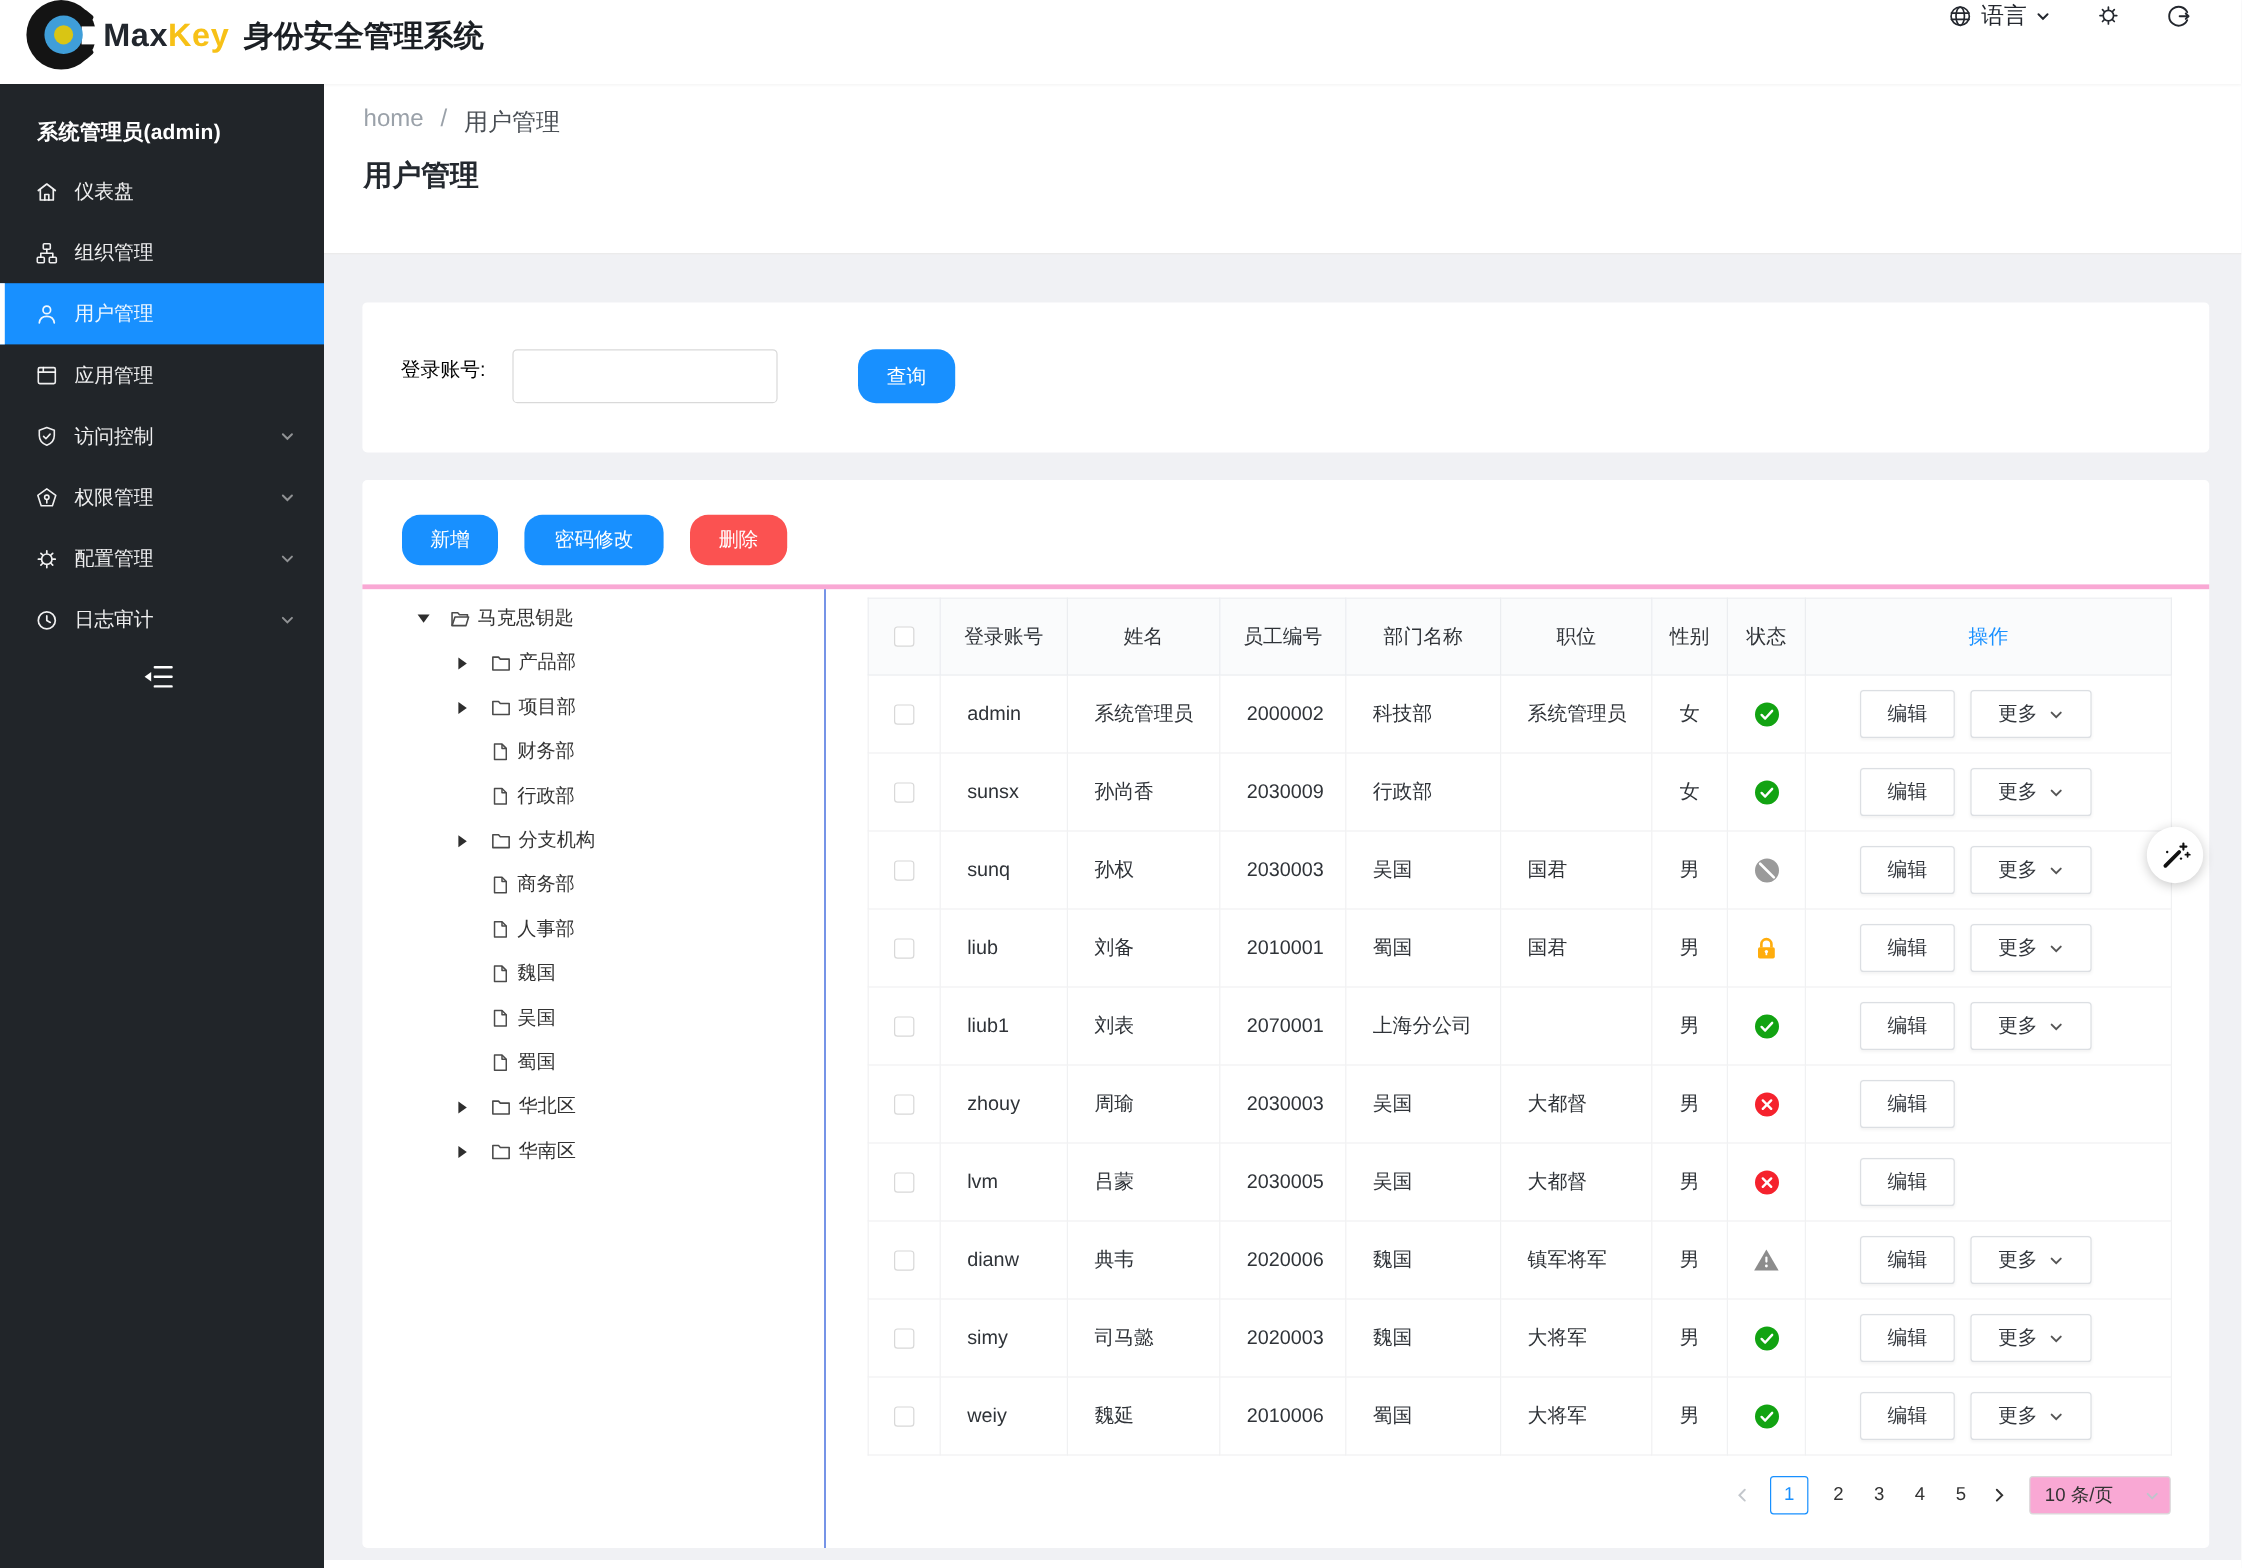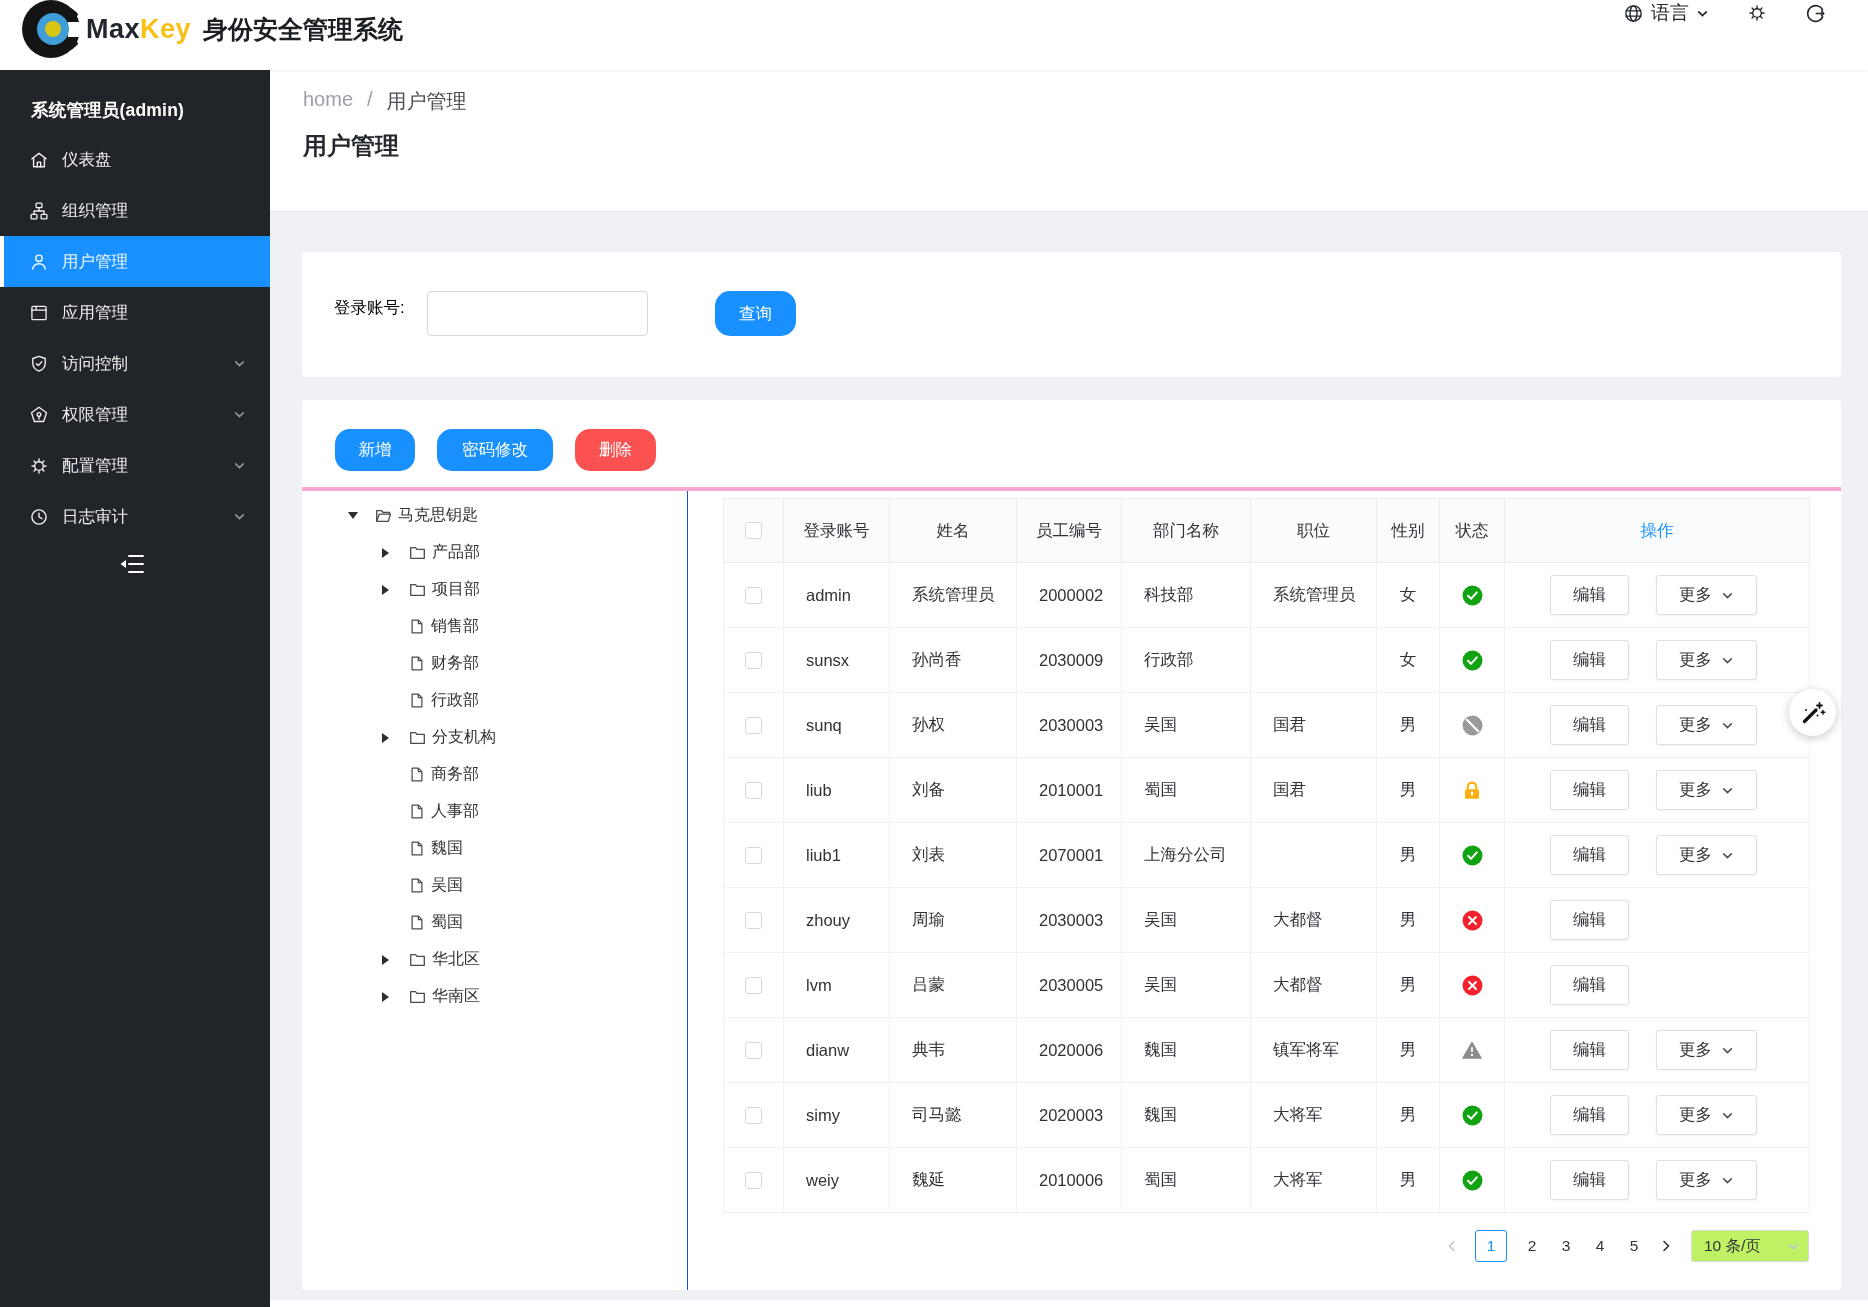--- a/index.html
+++ b/index.html
@@ -78,36 +78,36 @@
   
   .table-zone{flex:1;padding:7px 0 0 35px}
   table.users{width:1086px;border-collapse:collapse;table-layout:fixed}
   table.users th{height:64px;background:#fafbfc;border:1px solid #ebedf0;font-size:16.5px;
                  font-weight:500;color:#2f3338;text-align:center}
   table.users th.op{color:#1890ff}
   table.users td{height:65px;border:1px solid #f0f1f2;font-size:16.5px;color:#2f3338;text-align:center}
   table.users td.l{text-align:left;padding-left:22px}
   .cb{width:17px;height:17px;border:1.5px solid #d8d8d8;border-radius:3px;background:#fff;display:block;margin:0 auto;cursor:pointer}
   .st{display:inline-flex;vertical-align:middle}
-  .actions{display:flex;align-items:center;gap:27px;padding-left:44px}
+  .actions{display:flex;align-items:center;gap:13px;padding-left:44px}
   .mini-btn{display:inline-flex;align-items:center;height:40px;padding:0 22px;background:#fff;
             border:1px solid #dcdfe3;border-radius:3px;font-size:16.5px;color:#33373d;cursor:pointer;
             box-shadow:0 1px 3px rgba(0,0,0,.05)}
   .mb-ch{margin-left:9px;display:inline-flex;color:#555}
 
   
   .pagination{width:1086px;margin-top:17px;display:flex;justify-content:flex-end;align-items:center;
               gap:16px;font-size:15.5px;color:#333}
   .pg-prev{color:#c3c7cc;display:inline-flex;cursor:default}
   .pg-next{color:#333;display:inline-flex;cursor:pointer}
   .pg-num{min-width:18px;text-align:center;cursor:pointer}
   .pg-num.active{width:32px;height:32px;line-height:30px;border:1px solid #1890ff;color:#1890ff;
                  border-radius:3px;background:#fff}
   .pg-size{width:118px;height:32px;border:1px solid #d9d9d9;border-radius:3px;display:flex;
-           align-items:center;padding:0 8px 0 12px;margin-left:2px;cursor:pointer;background:#bef264}
+           align-items:center;padding:0 8px 0 12px;margin-left:2px;cursor:pointer;background:#f9a8d4}
   .pg-size .ps-ch{margin-left:auto;color:#c0c4cc;display:inline-flex}
 
   .footer-strip{position:absolute;left:270px;top:1300px;right:0;height:7px;background:#fff}
   .float-tool{position:absolute;left:1789px;top:689px;width:47px;height:47px;border-radius:50%;
               background:#fff;box-shadow:0 2px 10px rgba(0,0,0,.22);display:flex;align-items:center;
               justify-content:center;z-index:20}
 </style>
 </head>
 <body>
 
@@ -328,30 +328,20 @@
        <span class="t-label">项目部</span>
      </div>
           <div class="tree-row child">
        <span class="caret-slot"></span>
        <span class="t-icon">
               <svg width="16" height="17" viewBox="0 0 18 18" fill="none" stroke="#4b4b4b" stroke-width="1.4" stroke-linejoin="round">
                 <path d="M3.5 1.8h7l4 4v10.4h-11z"></path>
                 <path d="M10.5 1.8v4h4"></path>
               </svg>
             </span>
-       <span class="t-label">销售部</span>
-     </div>
-          <div class="tree-row child">
-       <span class="caret-slot"></span>
-       <span class="t-icon">
-              <svg width="16" height="17" viewBox="0 0 18 18" fill="none" stroke="#4b4b4b" stroke-width="1.4" stroke-linejoin="round">
-                <path d="M3.5 1.8h7l4 4v10.4h-11z"></path>
-                <path d="M10.5 1.8v4h4"></path>
-              </svg>
-            </span>
        <span class="t-label">财务部</span>
      </div>
           <div class="tree-row child">
        <span class="caret-slot"></span>
        <span class="t-icon">
               <svg width="16" height="17" viewBox="0 0 18 18" fill="none" stroke="#4b4b4b" stroke-width="1.4" stroke-linejoin="round">
                 <path d="M3.5 1.8h7l4 4v10.4h-11z"></path>
                 <path d="M10.5 1.8v4h4"></path>
               </svg>
             </span>

